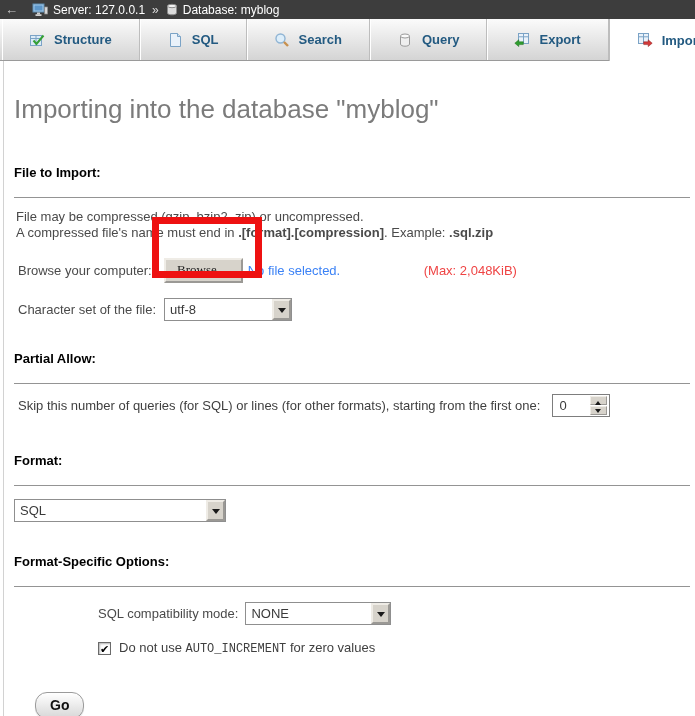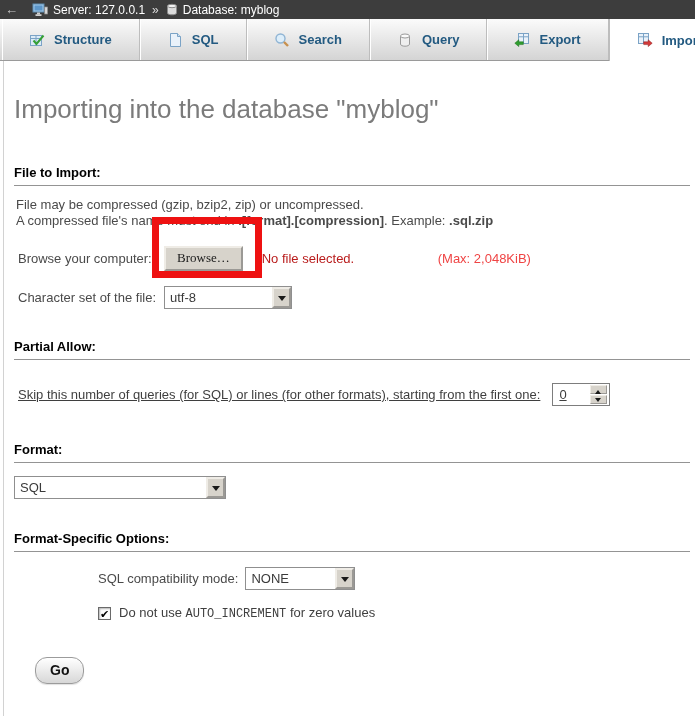--- a/index.html
+++ b/index.html
@@ -38,58 +38,58 @@
   .tab svg { display:block; }
 
   
   .frameline { position:absolute; left:3px; top:61px; bottom:0; width:1px; background:#d2d2d2; }
   .content { position:relative; padding:0 5px 0 14px; }
 
   h1.title { margin:33px 0 0 0; font-size:26px; line-height:30px; font-weight:normal; color:#7b7b7b; }
 
   .sect {
     font-size:13px; font-weight:bold; color:#000;
-    border-bottom:1px solid #949494; padding-bottom:5px;
+    border-bottom:1px solid #949494; padding-bottom:17px;
   }
   .s1 { margin-top:41px; }
   .s2 { margin-top:30px; }
   .s3 { margin-top:36px; }
   .s4 { margin-top:32px; }
 
   p.compress { margin:11px 0 0 2px; line-height:16px; color:#4a4a4a; }
   .bold { font-weight:bold; }
 
   .row { display:flex; align-items:center; margin-left:4px; }
   .row-browse { margin-top:17px; }
   .row-charset { margin-top:15px; }
   .lbl { width:146px; color:#4a4a4a; }
 
   
   .btn3d {
     background:#d7d3cb; border:2px outset #efece6;
     padding:2px 11px 3px 11px; font-size:13px; color:#1a1a1a;
     font-family:Liberation Serif, serif; cursor:pointer;
   }
-  .nofile { width:176px; margin-left:19px; color:#b91c1c; }
+  .nofile { width:176px; margin-left:5px; color:#3b82f6; }
   .max { color:#ef4444; }
 
   
   .sel {
     display:inline-flex; align-items:stretch; background:#fff;
     border:1px solid #8f8f8f; height:23px; cursor:pointer;
   }
   .sel .v { flex:1; padding:3px 5px 0 5px; font-size:13px; color:#3a3a3a; white-space:nowrap; overflow:hidden; }
   .sel .d {
     width:19px; background:#d7d3cb; border:2px outset #efece6;
     display:flex; align-items:center; justify-content:center;
   }
   .sel .d::after { content:""; border:4px solid transparent; border-top:5px solid #1a1a1a; margin-top:5px; }
   .sel-charset { width:128px; }
   .sel-format  { width:212px; }
-  .sel-compat  { width:110px; }
+  .sel-compat  { width:146px; }
 
   
   .spin { display:inline-flex; align-items:center; border:1px solid #7d7d7d; background:#fff; width:58px; height:23px; margin-left:12px; }
   .spin .v { flex:1; padding-left:6px; font-size:13px; color:#3a3a3a; }
   .spin .btns { display:flex; flex-direction:column; gap:1px; margin-right:2px; }
   .spin .b { width:17px; height:9px; background:#d7d3cb; border:1px outset #efece6; position:relative; cursor:pointer; }
   .spin .b.up::after { content:""; position:absolute; left:4px; top:1px; border:3px solid transparent; border-bottom:4px solid #1a1a1a; }
   .spin .b.dn::after { content:""; position:absolute; left:4px; top:2px; border:3px solid transparent; border-top:4px solid #1a1a1a; }
 
   
@@ -97,21 +97,21 @@
     display:inline-block; width:13px; height:13px; background:#fff;
     border:1px solid #6a6a6a; box-shadow:inset 1px 1px 2px rgba(0,0,0,.3);
     font-size:11px; line-height:12px; text-align:center; color:#000;
     vertical-align:-2px; cursor:pointer; flex:none;
   }
 
   p.allow { margin:13px 0 0 2px; line-height:20px; width:666px; color:#3f3f3f; }
   p.allow .cb { margin-right:10px; }
   p.allow .note { font-style:italic; }
 
-  .row-skip { margin-top:23px; color:#3f3f3f;text-decoration:underline; }
+  .row-skip { margin-top:10px; color:#3f3f3f; }
 
   .row-format { margin-top:13px; }
 
   .fso { margin-left:84px; }
   .row-compat { margin-top:15px; align-items:center; display:flex; }
   .row-compat .clbl { color:#4a4a4a; margin-right:7px; }
   .row-zero { margin-top:15px; display:flex; align-items:center; color:#3f3f3f; }
   .row-zero .cb { margin-right:8px; }
   .mono { font-family:"Liberation Mono", monospace; font-size:12px; }
 

